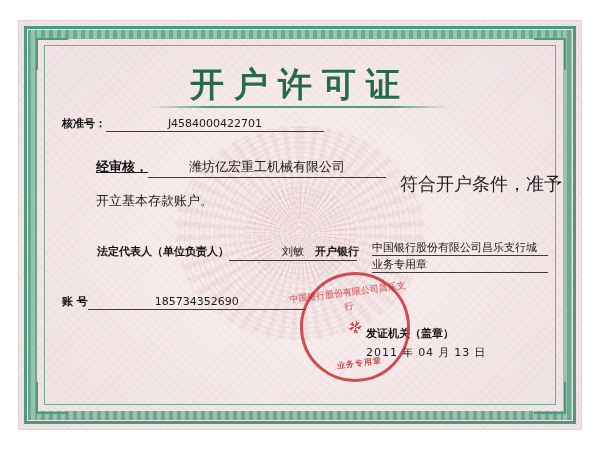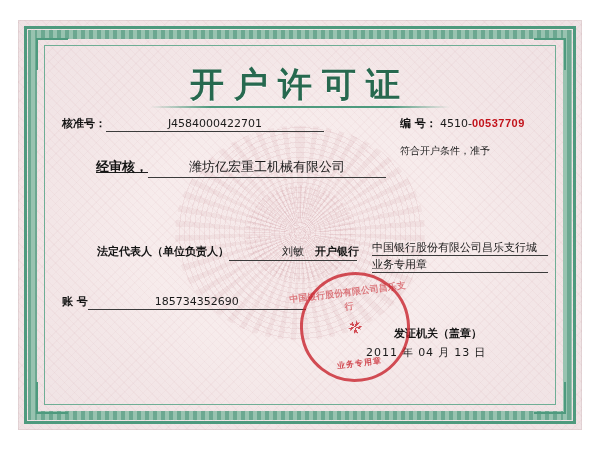--- a/index.html
+++ b/index.html
@@ -100,39 +100,39 @@
   .red{color:#c2121a;font-weight:bold;letter-spacing:.5px;}
 
   
   #r-approve{left:62px;top:116px;}
   #r-approve .ul{min-width:210px;}
   #r-serial{left:400px;top:116px;}
 
   
   #r-body1{left:96px;top:158px;font-size:13px;text-decoration:underline;}
   #r-body1 .ul{min-width:230px;}
-  #r-body1b{left:400px;top:144px;font-size:10px;}
+  #r-body1b{left:400px;top:172px;font-size:18px;}
   
   #r-body2{left:96px;top:192px;font-size:13px;}
 
   
   #r-legal{left:62px;top:244px;margin-left:35px;}
   #r-legal .ul{min-width:120px;}
   
   #r-bank-lbl{left:315px;top:244px;}
   #r-bank-v1{left:372px;top:240px;}
   #r-bank-v2{left:372px;top:257px;}
   .bankline{border-bottom:1px solid #3b3b3b;padding-bottom:0;min-width:176px;display:inline-block;}
 
   
   #r-account{left:62px;top:294px;}
   #r-account .ul{min-width:210px;}
 
   
-  #r-issuer{left:366px;top:326px;font-size:11px;margin-left:28px;}
+  #r-issuer{left:366px;top:326px;font-size:11px;}
   #r-date{left:366px;top:345px;font-size:11px;letter-spacing:1px;text-align:center;}
 
   
   .seal{
     position:absolute;left:300px;top:272px;width:104px;height:104px;
     border-radius:50%;
     border:3px solid #c8202a;
     opacity:.78;
     transform:rotate(-7deg);
     color:#c8202a;
@@ -178,29 +178,26 @@
   <div class="corner bl"></div>
   <div class="corner br"></div>
 
   <div class="title">开户许可证</div>
   <div class="title-rule"></div>
 
   <div class="row" id="r-approve">
     <span class="lbl">核准号：</span><span class="val ul">J4584000422701</span>
   </div>
 
-  <div class="row" id="r-serial">
-    <span class="lbl">编 号：</span>
-    <span class="val">4510-</span><span class="red">00537709</span>
-  </div>
 
   <div class="row" id="r-body1">
     <span class="lbl">经审核，</span><span class="val ul">潍坊亿宏重工机械有限公司</span>
   </div>
   <div class="row" id="r-body1b">符合开户条件，准予</div>
+  <div class="row" id="r-body2">开立基本存款账户。</div>
 
   <div class="row" id="r-legal">
     <span class="lbl">法定代表人（单位负责人）</span><span class="val ul">刘敏</span>
   </div>
 
   <div class="row lbl" id="r-bank-lbl">开户银行</div>
   <div class="row" id="r-bank-v1">
     <span class="val bankline">中国银行股份有限公司昌乐支行城</span>
   </div>
   <div class="row" id="r-bank-v2">

